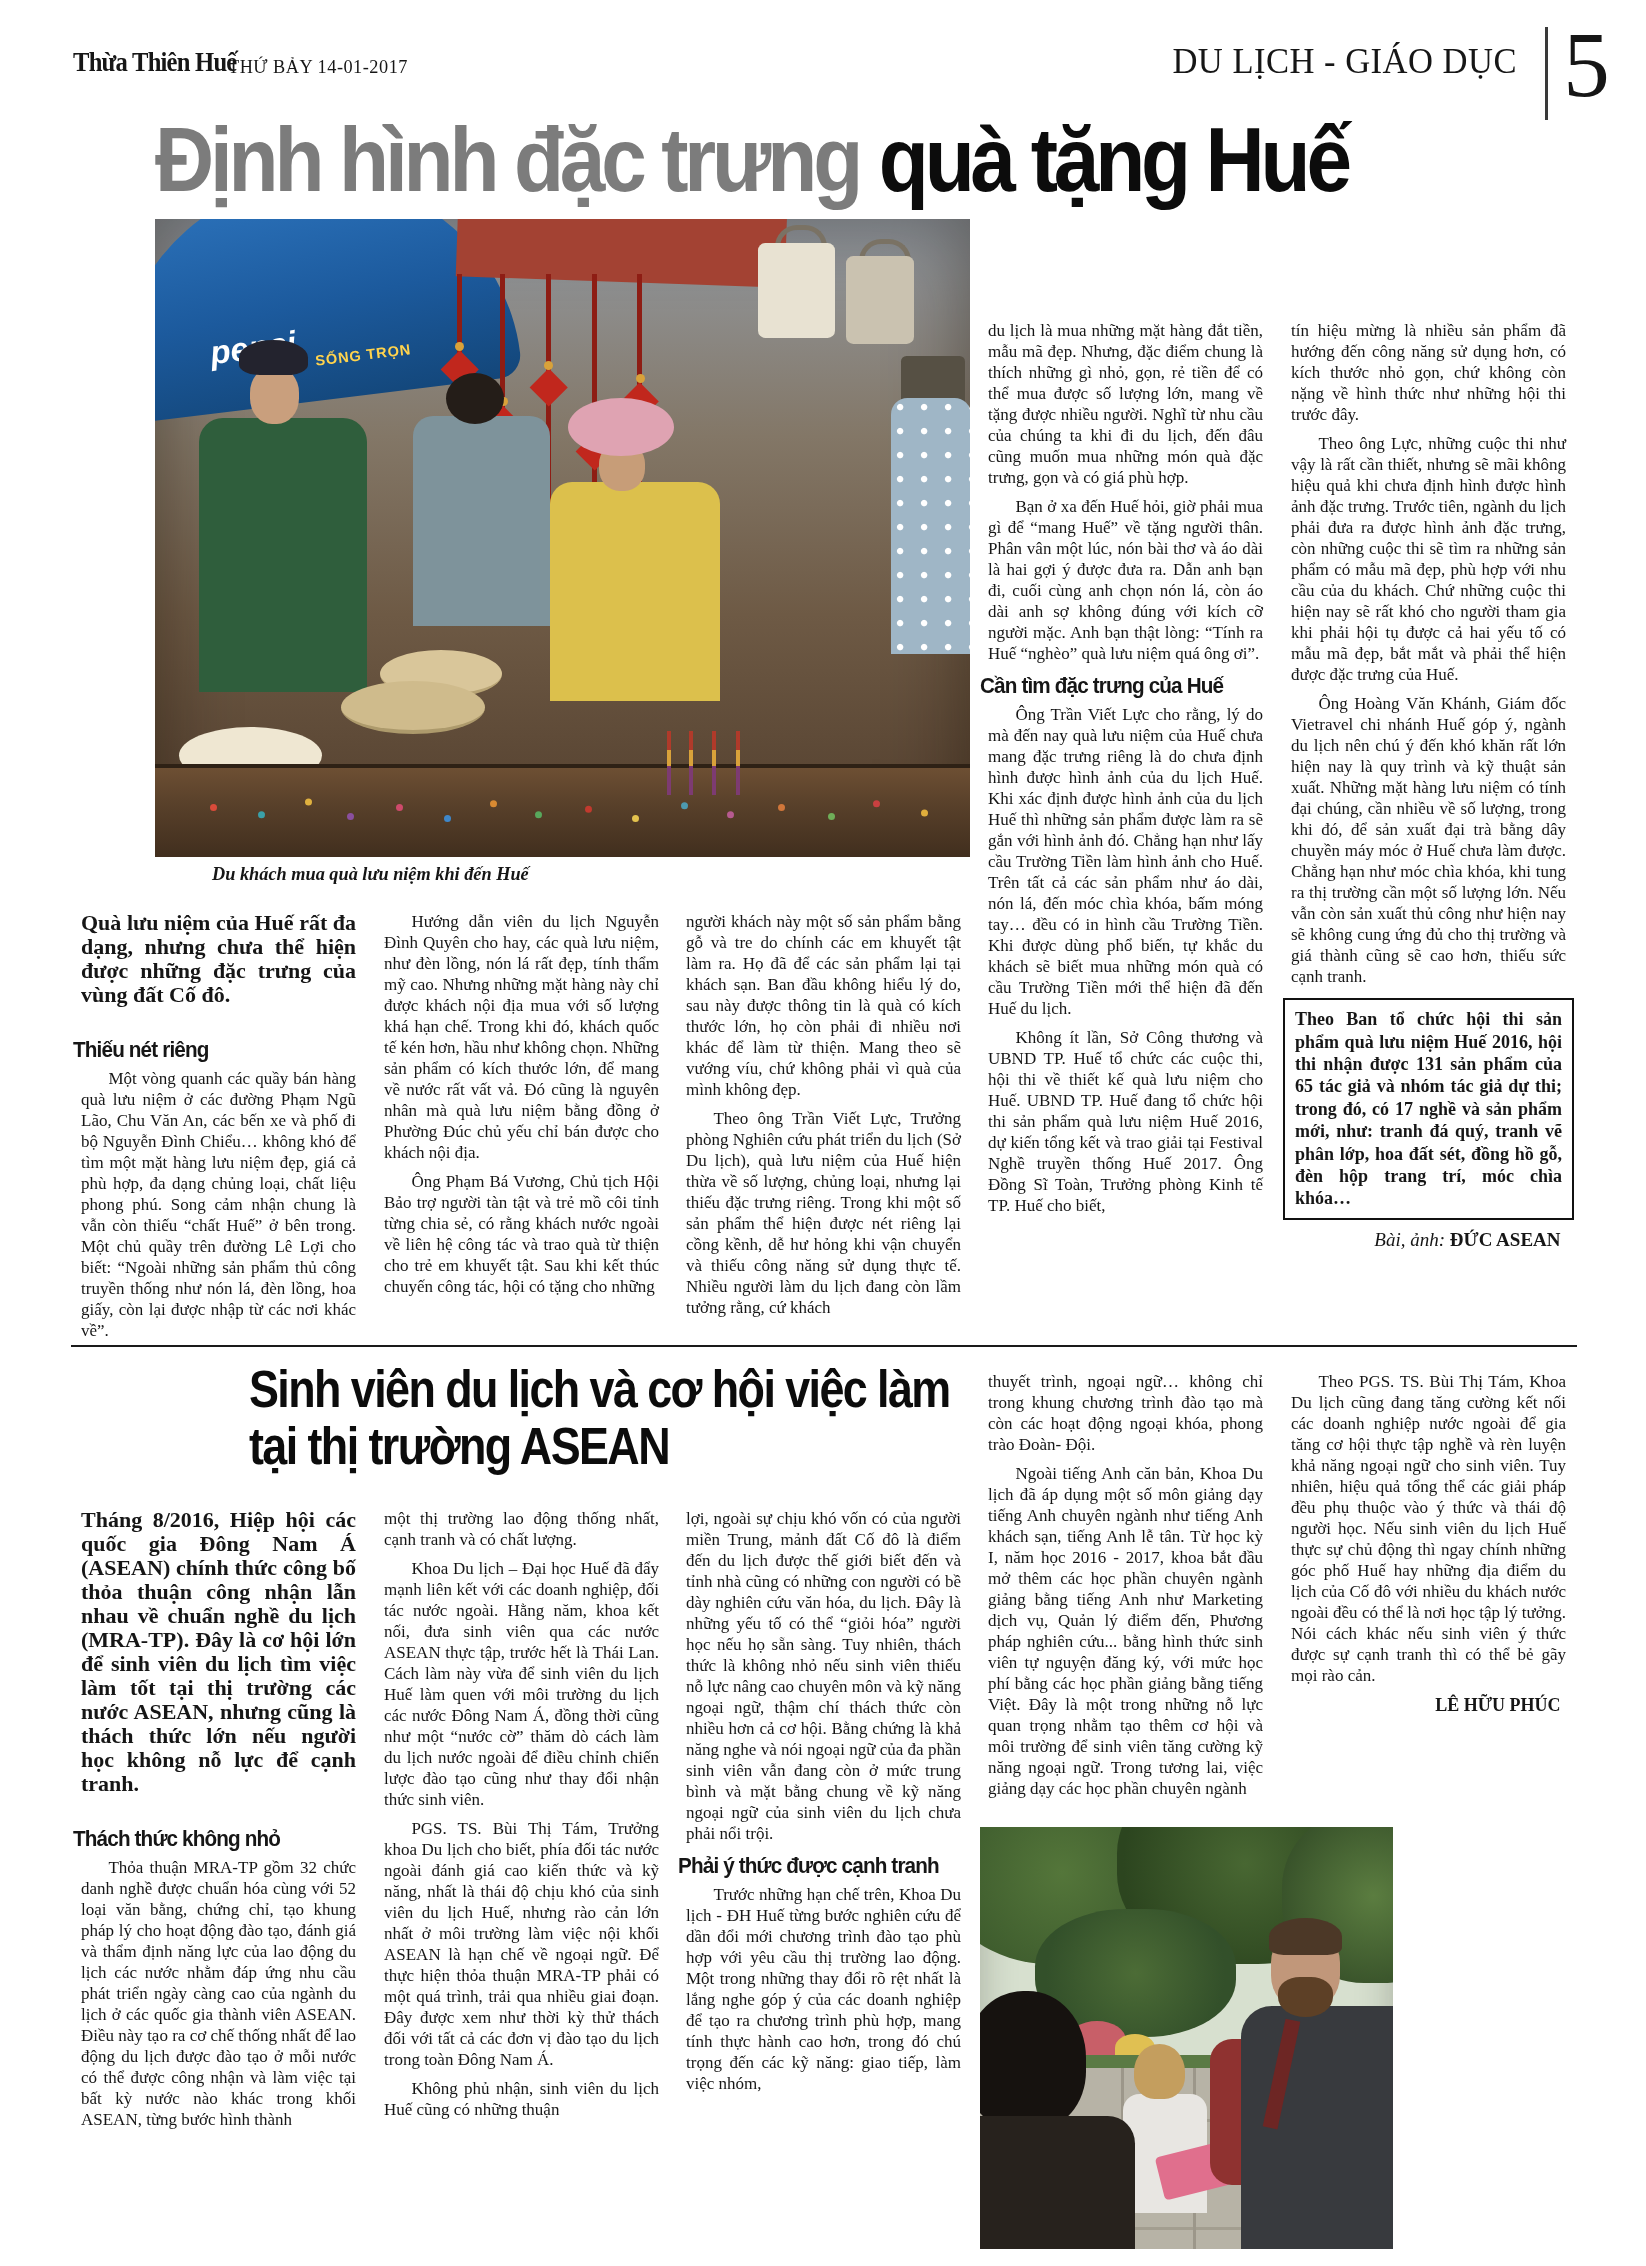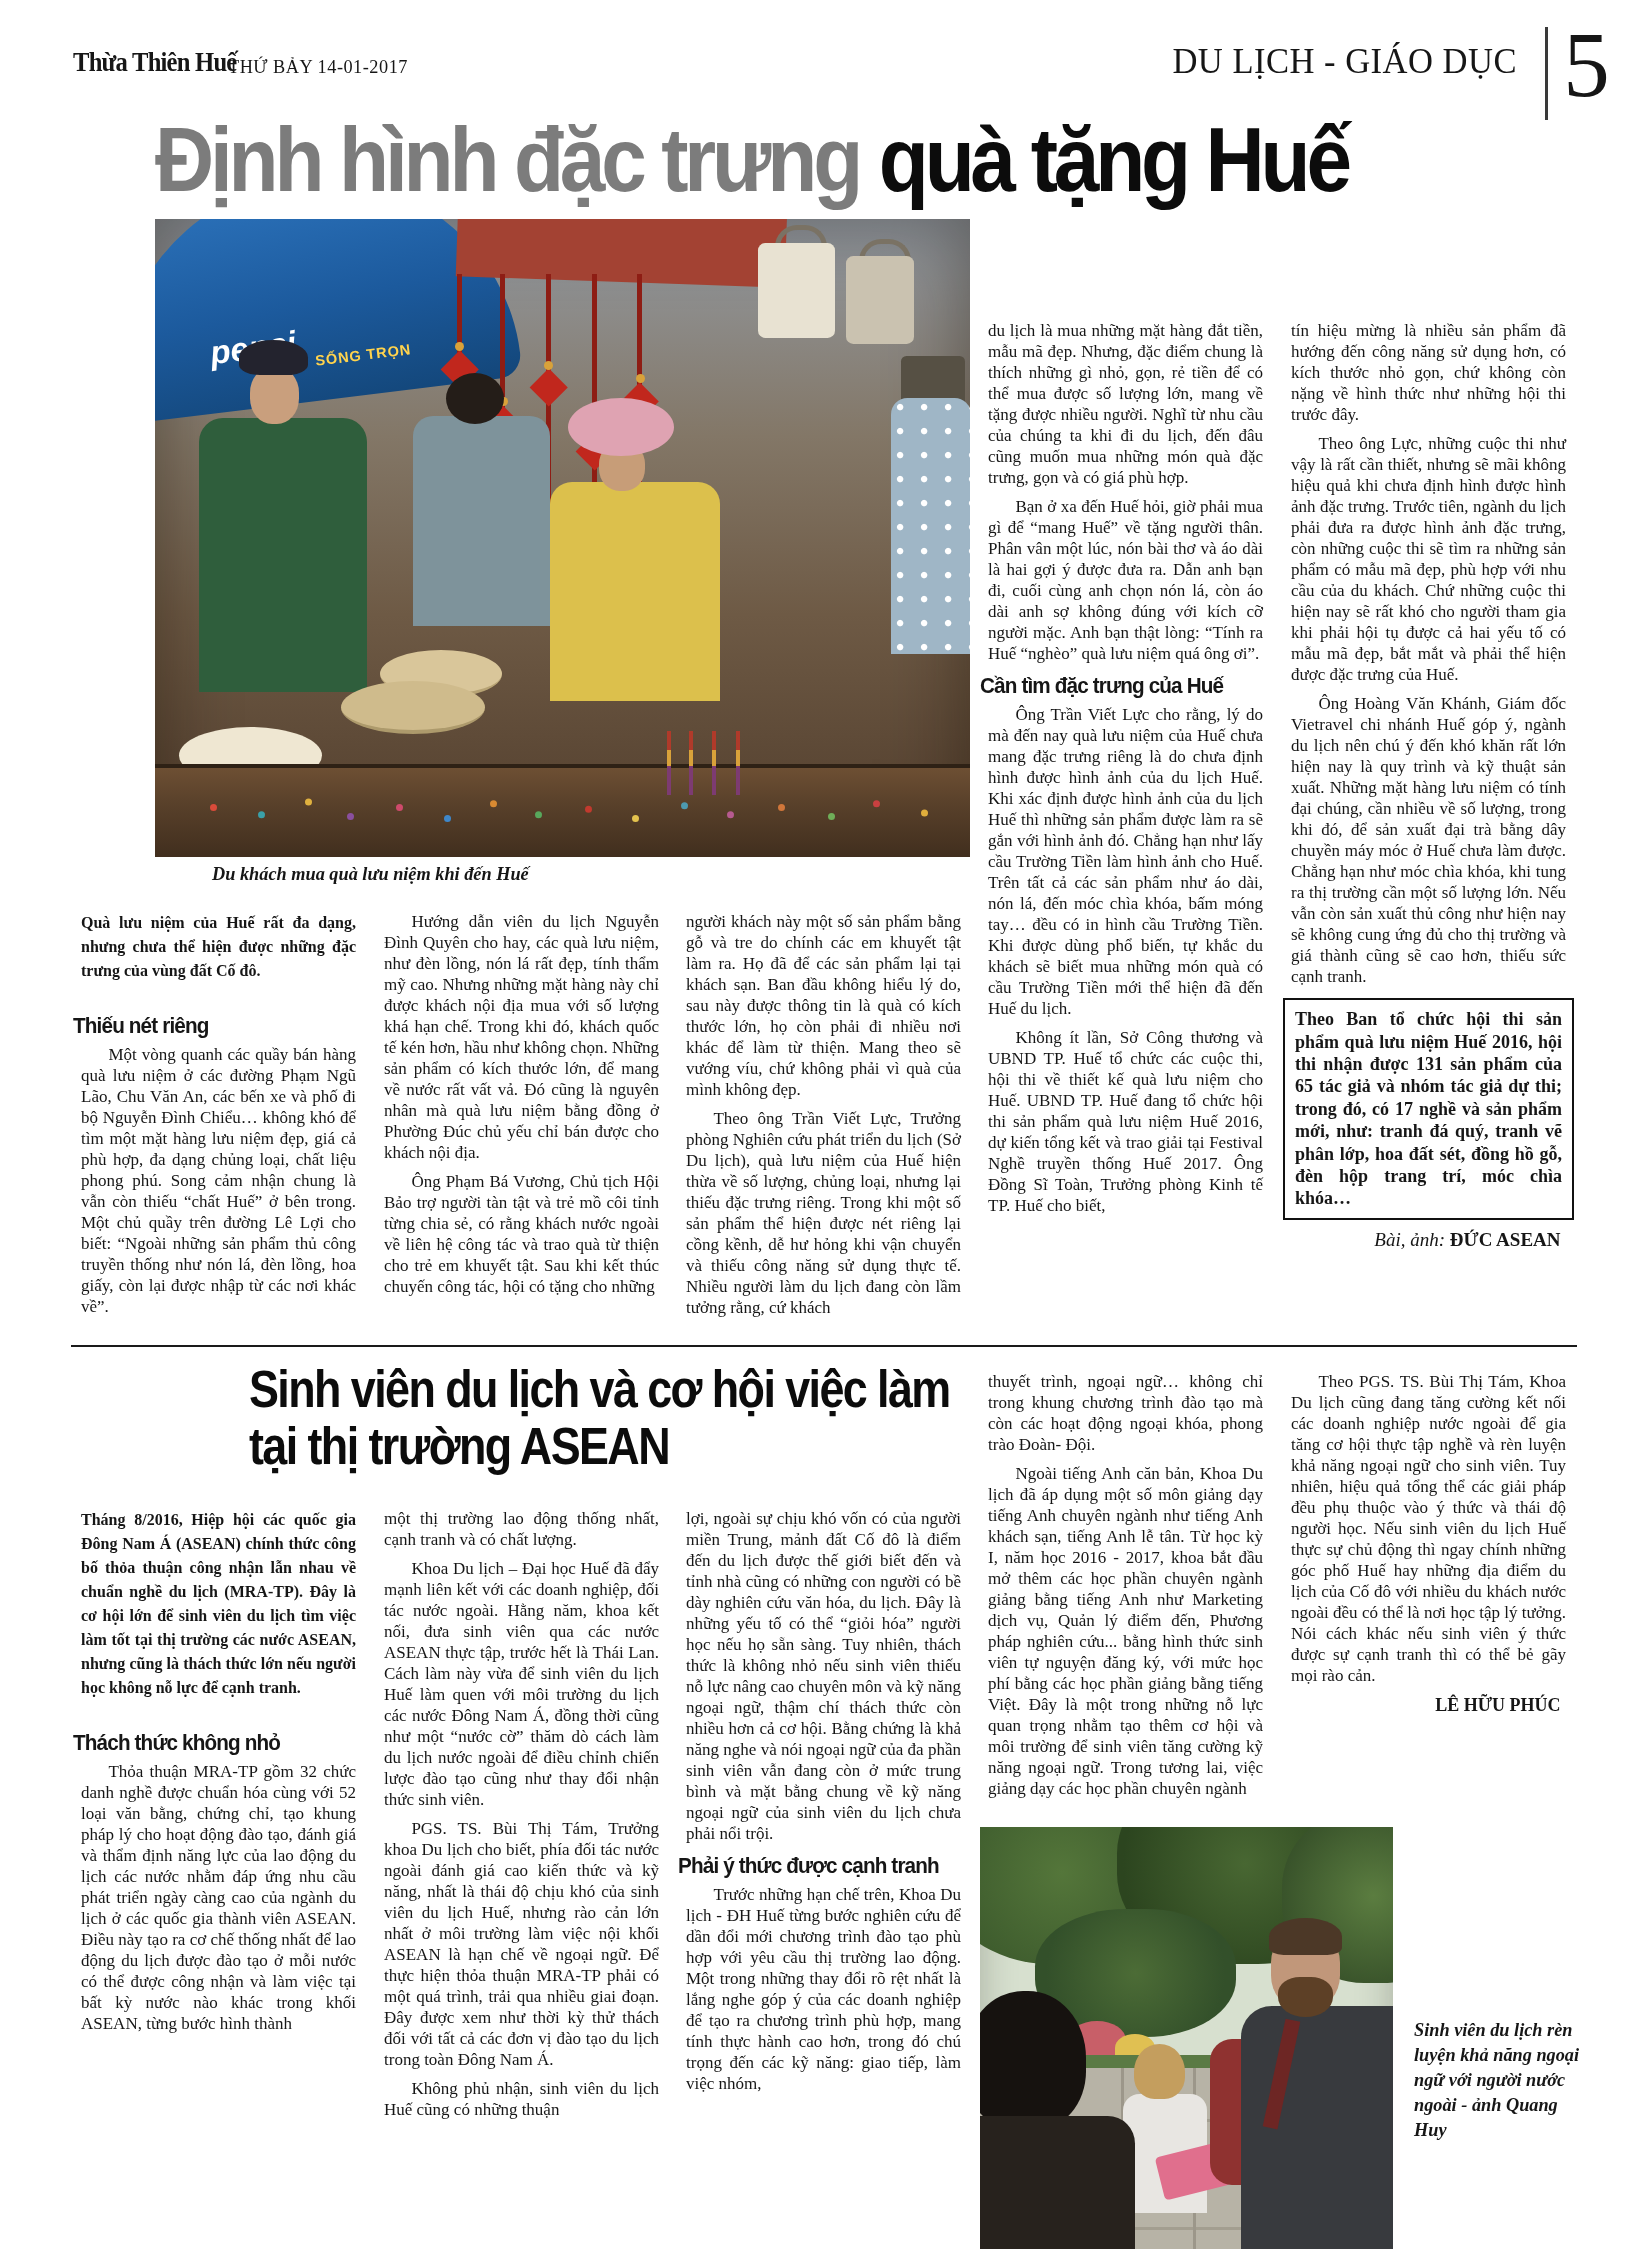--- a/index.html
+++ b/index.html
@@ -78,21 +78,21 @@
   .bead-string { width:3.7px; height:64px; top:512px; background:linear-gradient(180deg,#b03a2a 0 30%,#d9a23a 30% 55%,#7d3b72 55% 100%); }
   .bs1{left:512px;} .bs2{left:534px;} .bs3{left:557px;} .bs4{left:581px;}
 
   .caption1 { position:absolute; left:212px; top:864px; width:749px; font-size:18.3px;
               font-weight:bold; font-style:italic; }
 
   
   .col { position:absolute; width:291px; font-size:17px; line-height:21px; text-align:justify; }
   .col p { margin:8px; }
   .pi { text-indent:27.4px; }
-  .lead { font-weight:bold; font-size:16px; line-height:24px; }
+  .lead { font-weight:bold; font-size:22px; line-height:24px; }
   .sub { font-family:"Liberation Sans",sans-serif; font-weight:800; font-size:22px; letter-spacing:-0.9px;
          transform:scaleX(.94); transform-origin:left; white-space:nowrap; margin:11px 0 5.5px 0 !important; }
   .a1c1{left:73px;  top:903px;} .a1c2{left:376px; top:903px;} .a1c3{left:678px; top:903px;}
   .a1c4{left:980px;top:312px;} .a1c5{left:1283px;top:312px;}
   .leadgap { height:12.8px; }
   .box { border:2.3px solid #111; margin-top:11px; padding:8.2px 10px; font-weight:bold;
          font-size:18px; line-height:22.4px; text-align:justify; }
   .byline1 { margin-top:9.1px !important; text-align:right; font-size:19px; padding-right:5.5px; }
   .byl-label { font-style:italic; font-weight:normal; }
   .byl-name { font-weight:bold; }
@@ -282,16 +282,15 @@
     <div class="ph p2-folder"></div>
     <div class="ph p2-backpack"></div>
     <div class="ph p2-man-body"></div>
     <div class="ph p2-strap"></div>
     <div class="ph p2-man-head"></div>
     <div class="ph p2-man-hair"></div>
     <div class="ph p2-man-beard"></div>
     <div class="ph p2-left-head"></div>
     <div class="ph p2-left-body"></div>
   </div>
-  <div class="caption2">Sinh viên du lịch rèn luyện khả năng ngoại ngữ với người nước ngoài - ảnh Quang Huy</div>
 
 </div>
 
 
 </body></html>

